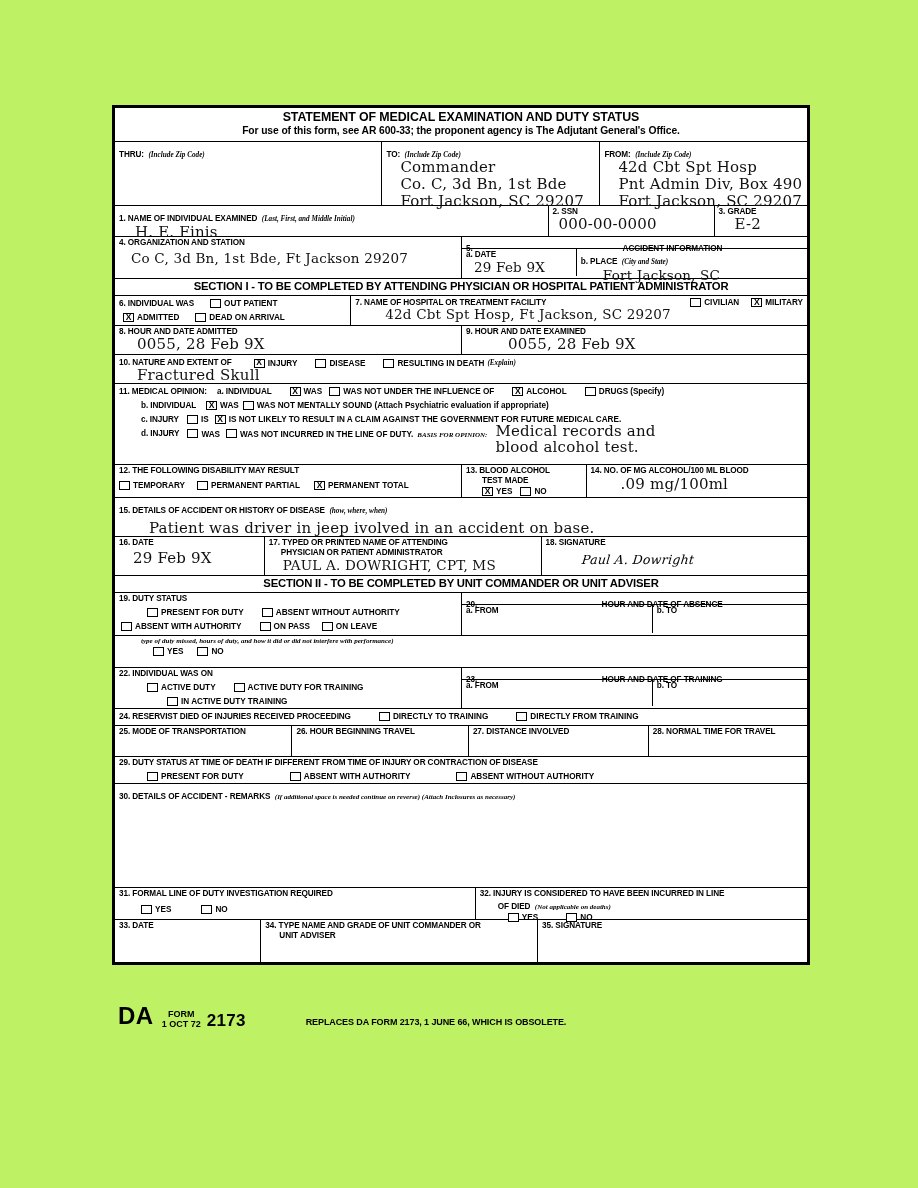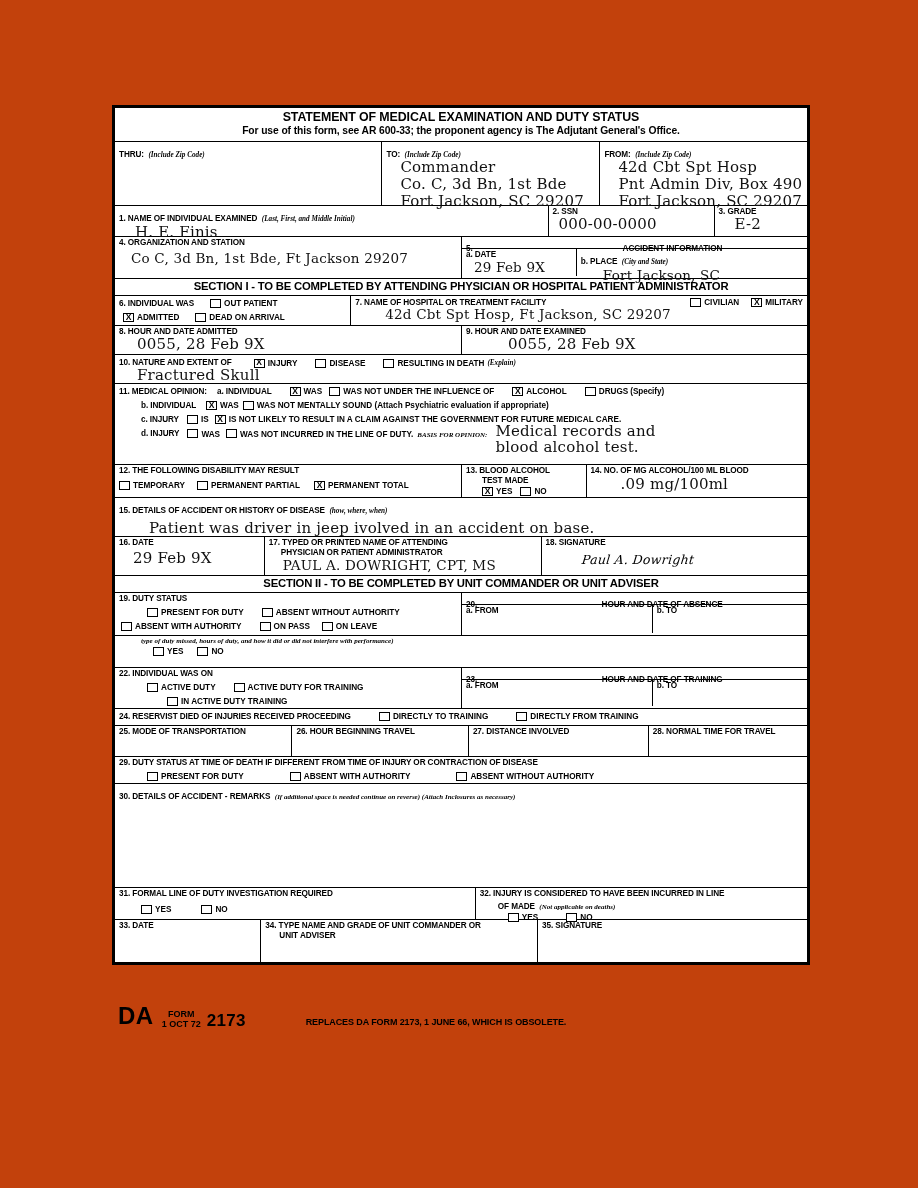--- a/index.html
+++ b/index.html
@@ -2,21 +2,21 @@
 <html><head>
 <meta charset="utf-8">
 <style>
   html,body{margin:0;padding:0;background:#ffffff;}
   body{
     width:918px;height:1188px;
     font-family:"Liberation Sans", sans-serif;
     color:#000;
     -webkit-font-smoothing:antialiased;
   }
-  .page{position:relative;width:918px;height:1188px;overflow:hidden;background:#c2410c;}
+  .page{position:relative;width:918px;height:1188px;overflow:hidden;background:#bef264;}
 
   
   .form{
     position:absolute;left:112px;top:105px;width:698px;
     border:3px solid #000;
     box-sizing:border-box;
     background:#fff;
   }
   .row{display:flex;border-bottom:1.6px solid #000;box-sizing:border-box;}
   .row.last{border-bottom:none;}
@@ -481,21 +481,21 @@
           <span class="cb"></span>
           <span class="opt">YES</span>
           <span style="display:inline-block;width:30px;"></span>
           <span class="cb"></span>
           <span class="opt">NO</span>
         </div>
       </div>
       <div class="cell" style="width:48%;height:31px;">
         <div class="lbl">32.  INJURY IS CONSIDERED TO HAVE BEEN INCURRED IN LINE</div>
         <div style="margin-left:18px;line-height:9px;">
-          <span class="lbl">OF MADE</span>
+          <span class="lbl">OF DIED</span>
           <span class="ital2">(Not applicable on deaths)</span>
         </div>
         <div class="optrow" style="margin-left:28px;margin-top:0px;">
           <span class="cb"></span>
           <span class="opt">YES</span>
           <span style="display:inline-block;width:28px;"></span>
           <span class="cb"></span>
           <span class="opt">NO</span>
         </div>
       </div>

